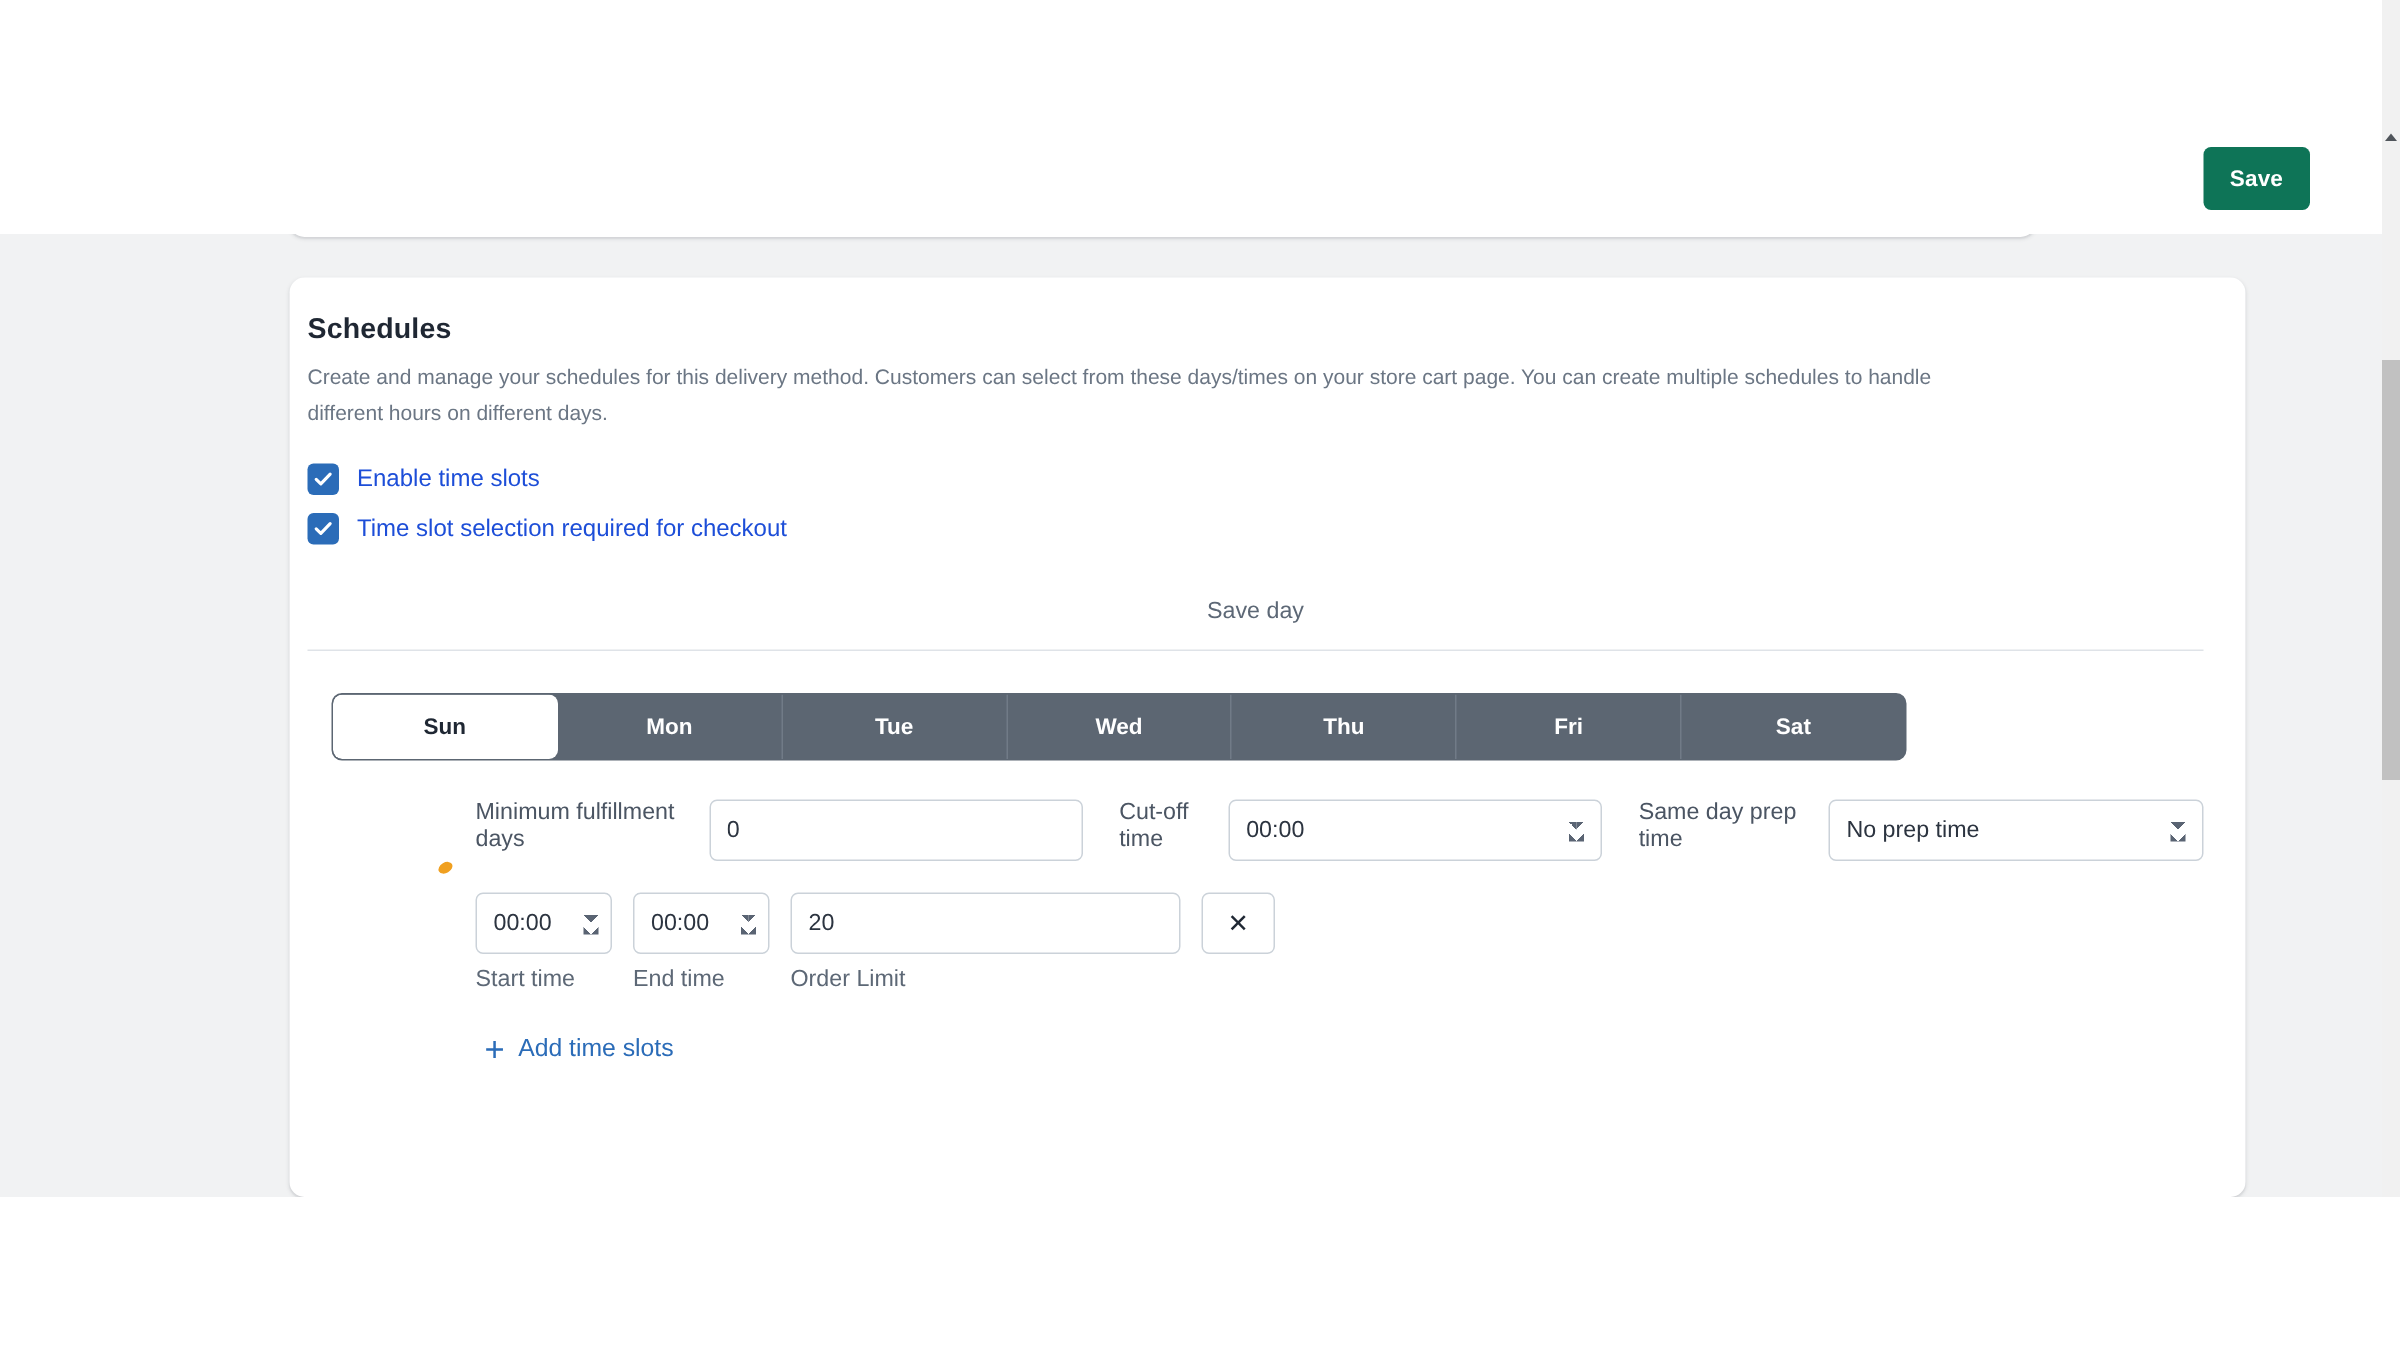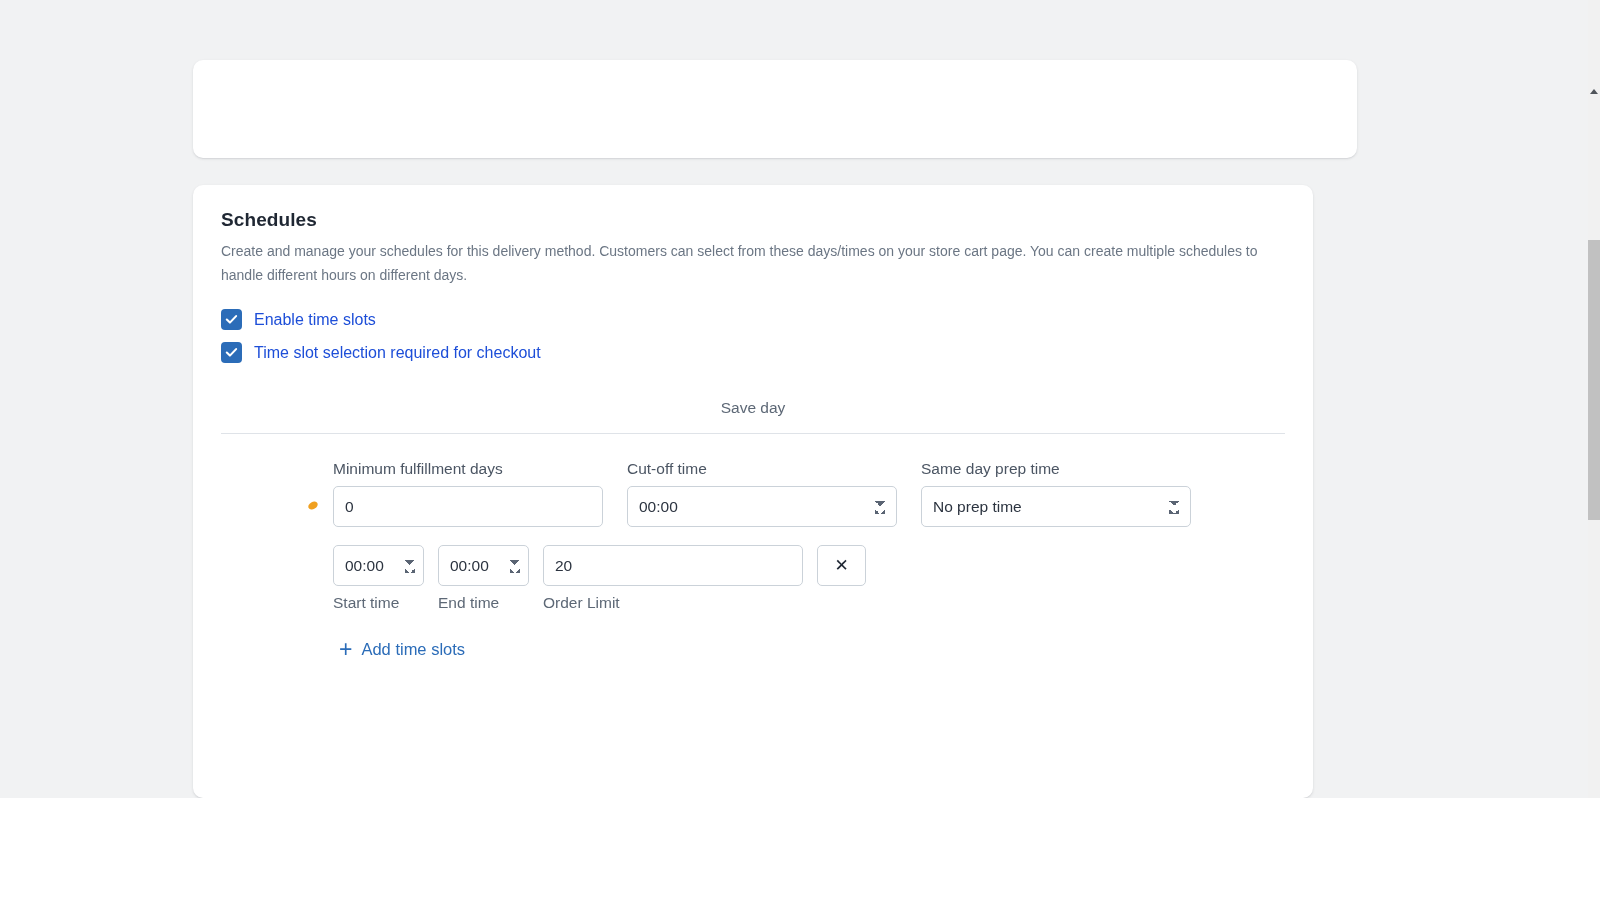--- a/index.html
+++ b/index.html
@@ -64,25 +64,25 @@
     background: #ffffff;
     border-radius: 10px;
     box-shadow: 0 1px 3px rgba(22,29,37,.10), 0 1px 1px rgba(22,29,37,.05);
   }
 
   
   .card {
     position: absolute;
     left: 193px;
     top: 185px;
-    width: 1120px;
+    width: 1304px;
     background: #ffffff;
     border-radius: 10px;
     box-shadow: 0 1px 3px rgba(22,29,37,.10), 0 1px 1px rgba(22,29,37,.05);
-    padding: 24px 28px 40px 28px;
+    padding: 24px 28px 40px 12px;
     min-height: 613px;
   }
 
   .card-title {
     font-size: 19px;
     font-weight: bold;
     color: #1f2733;
     margin: 0 0 8px 0;
     letter-spacing: .1px;
   }
@@ -175,21 +175,21 @@
     border-right-color: transparent;
   }
 
   
   .settings-row {
     display: flex;
     margin: 26px 0 0 112px;
     gap: 24px;
     position: relative;
   }
-  .field { display: flex; flex-direction: column; }
+  .field { display: flex; }
   .field-label {
     font-size: 15.5px;
     color: #4b5563;
     margin-bottom: 8px;
   }
   .txt-input, .sel-input {
     height: 41px;
     border: 1px solid #cbd2d9;
     border-radius: 5px;
     background: #ffffff;
@@ -332,20 +332,23 @@
     background: #ffffff;
   }
 </style>
 </head>
 <body>
 
 <div id="app">
 
   <div class="viewport">
 
+    <div class="topbar">
+      <button class="save-button">Save</button>
+    </div>
 
     <div class="card-above"></div>
 
     <div class="card">
 
       <h2 class="card-title">Schedules</h2>
 
       <p class="card-desc">Create and manage your schedules for this delivery method. Customers can select from these days/times on your store cart page. You can create multiple schedules to handle different hours on different days.</p>
 
       
@@ -366,20 +369,29 @@
         </span>
         <span class="check-label">Time slot selection required for checkout</span>
       </div>
 
       
       <div class="tabs">
         <div class="tab">Save day</div>
       </div>
 
       
+      <div class="days">
+        <div class="day active">Sun</div>
+        <div class="day">Mon</div>
+        <div class="day">Tue</div>
+        <div class="day">Wed</div>
+        <div class="day">Thu</div>
+        <div class="day">Fri</div>
+        <div class="day">Sat</div>
+      </div>
 
       
       <div class="settings-row">
 
         <span class="cursor-dot"></span>
 
         <div class="field">
           <span class="field-label">Minimum fulfillment days</span>
           <input class="txt-input w-min" type="text" value="0" style="">
         </div>

